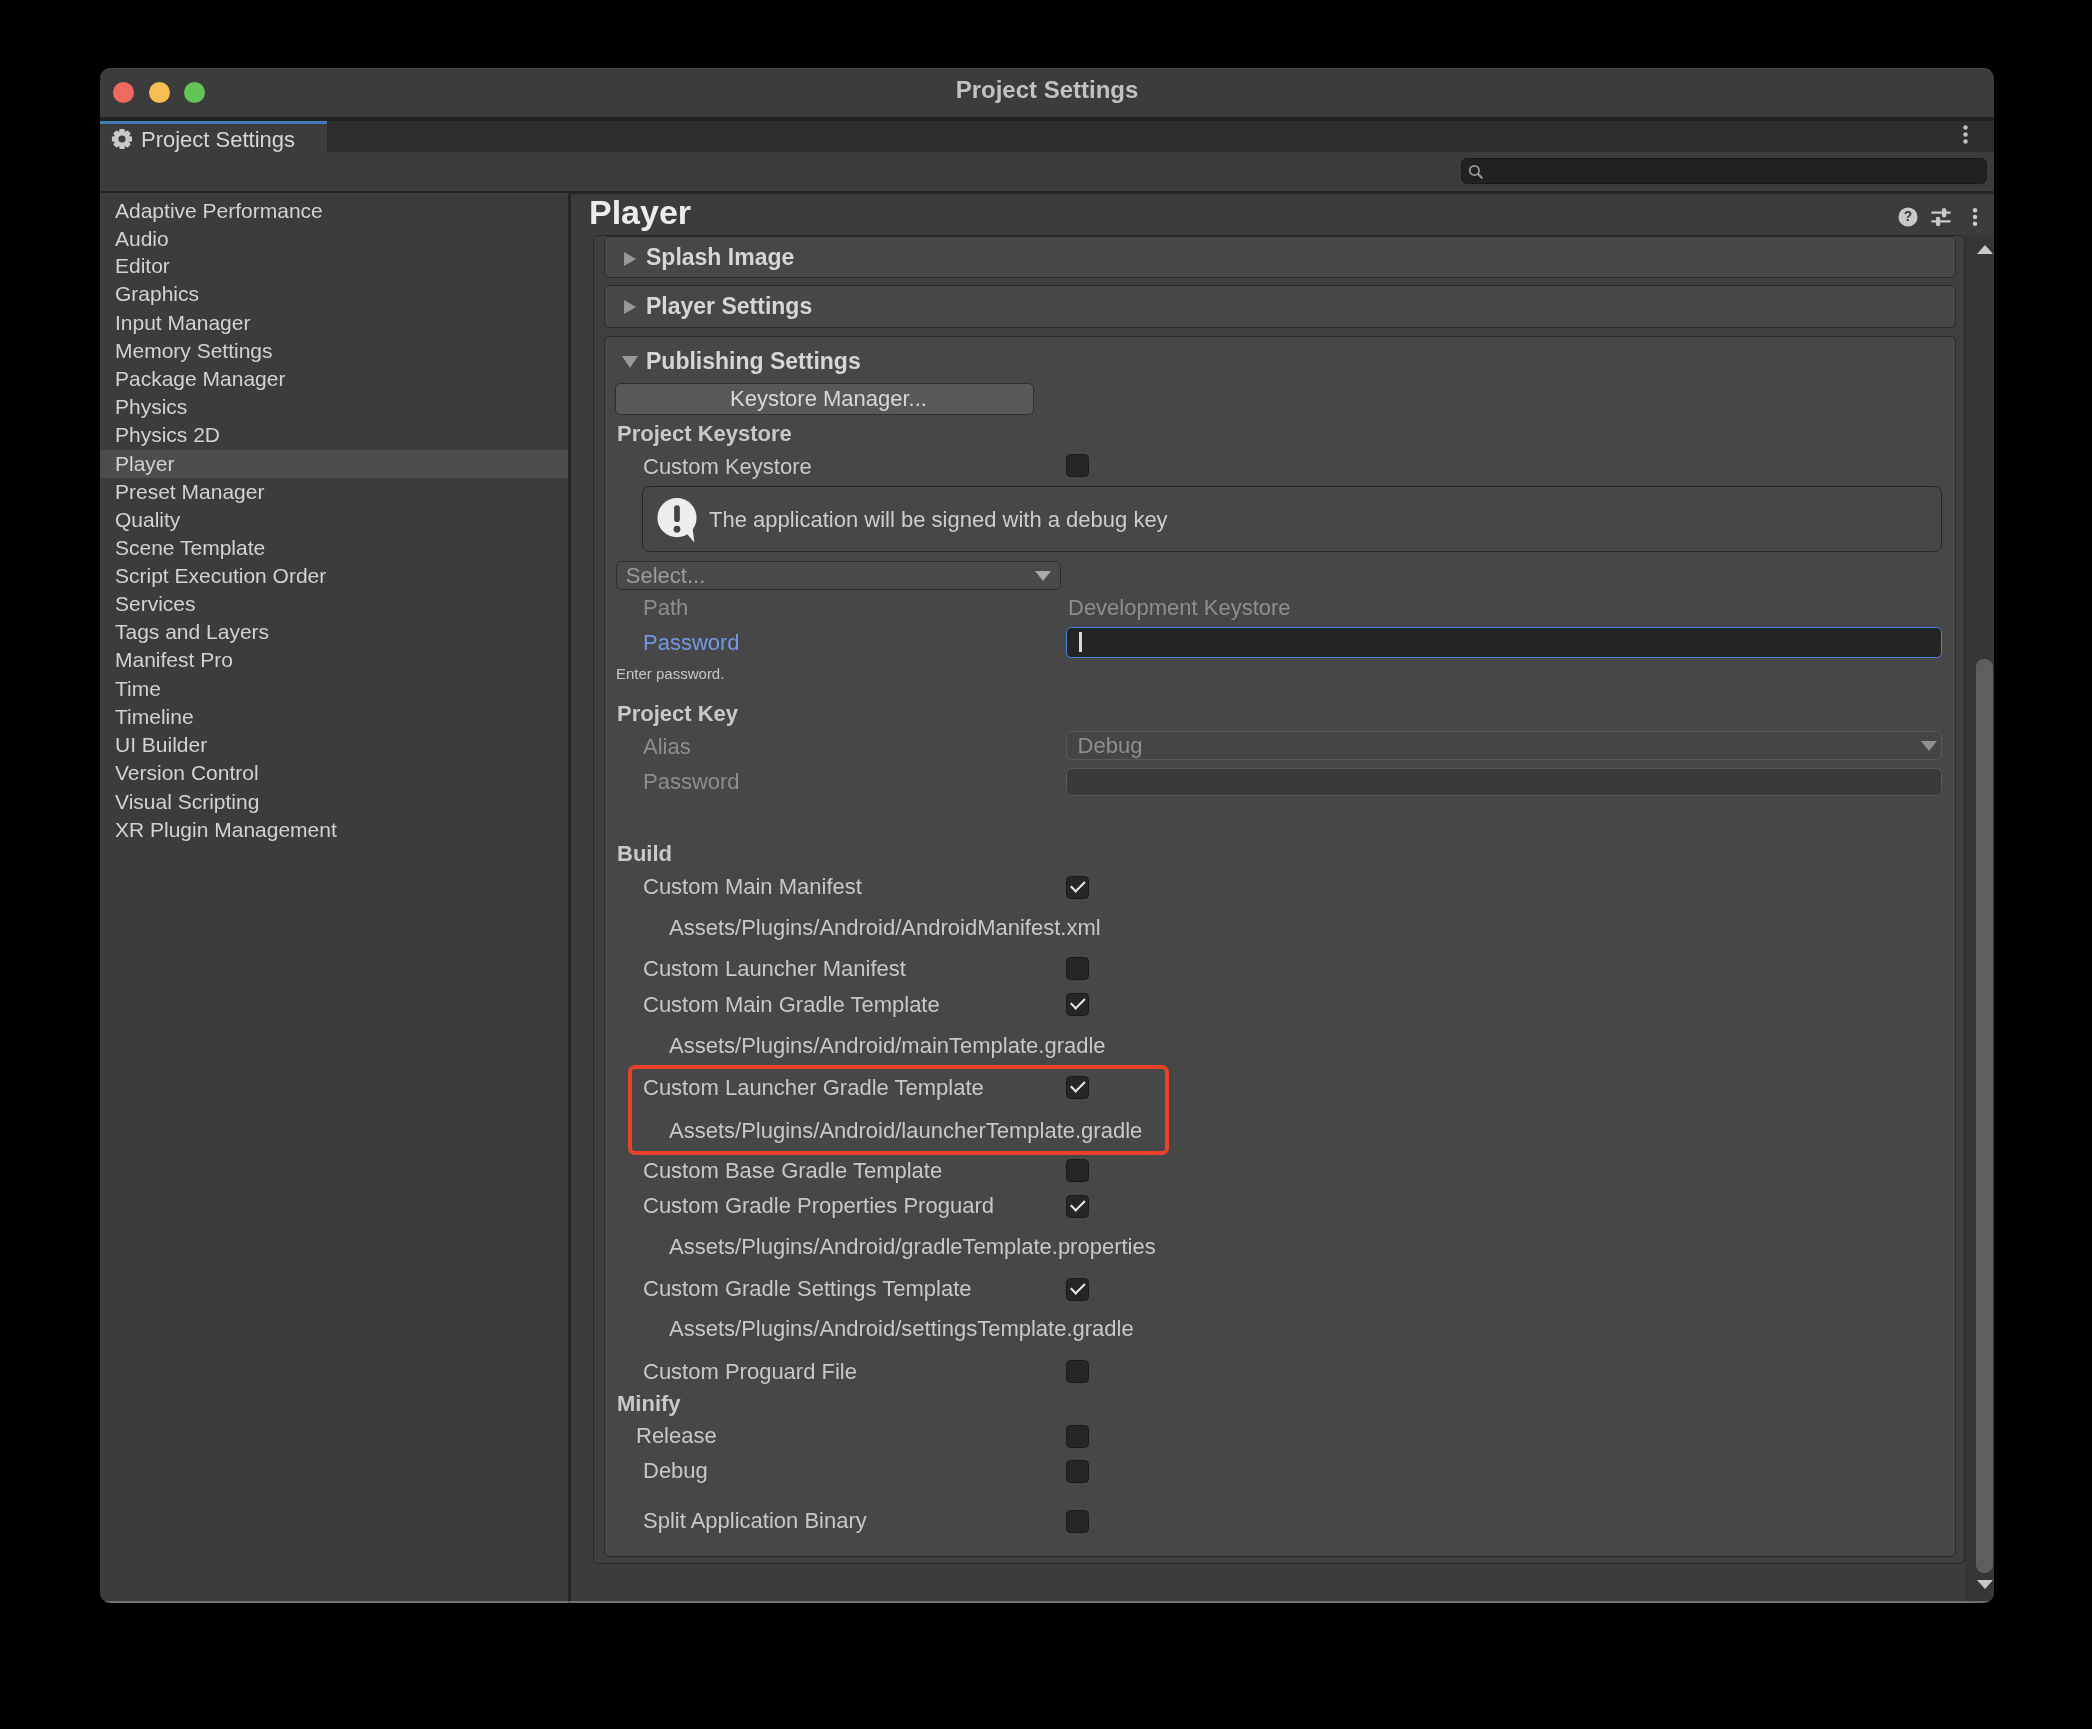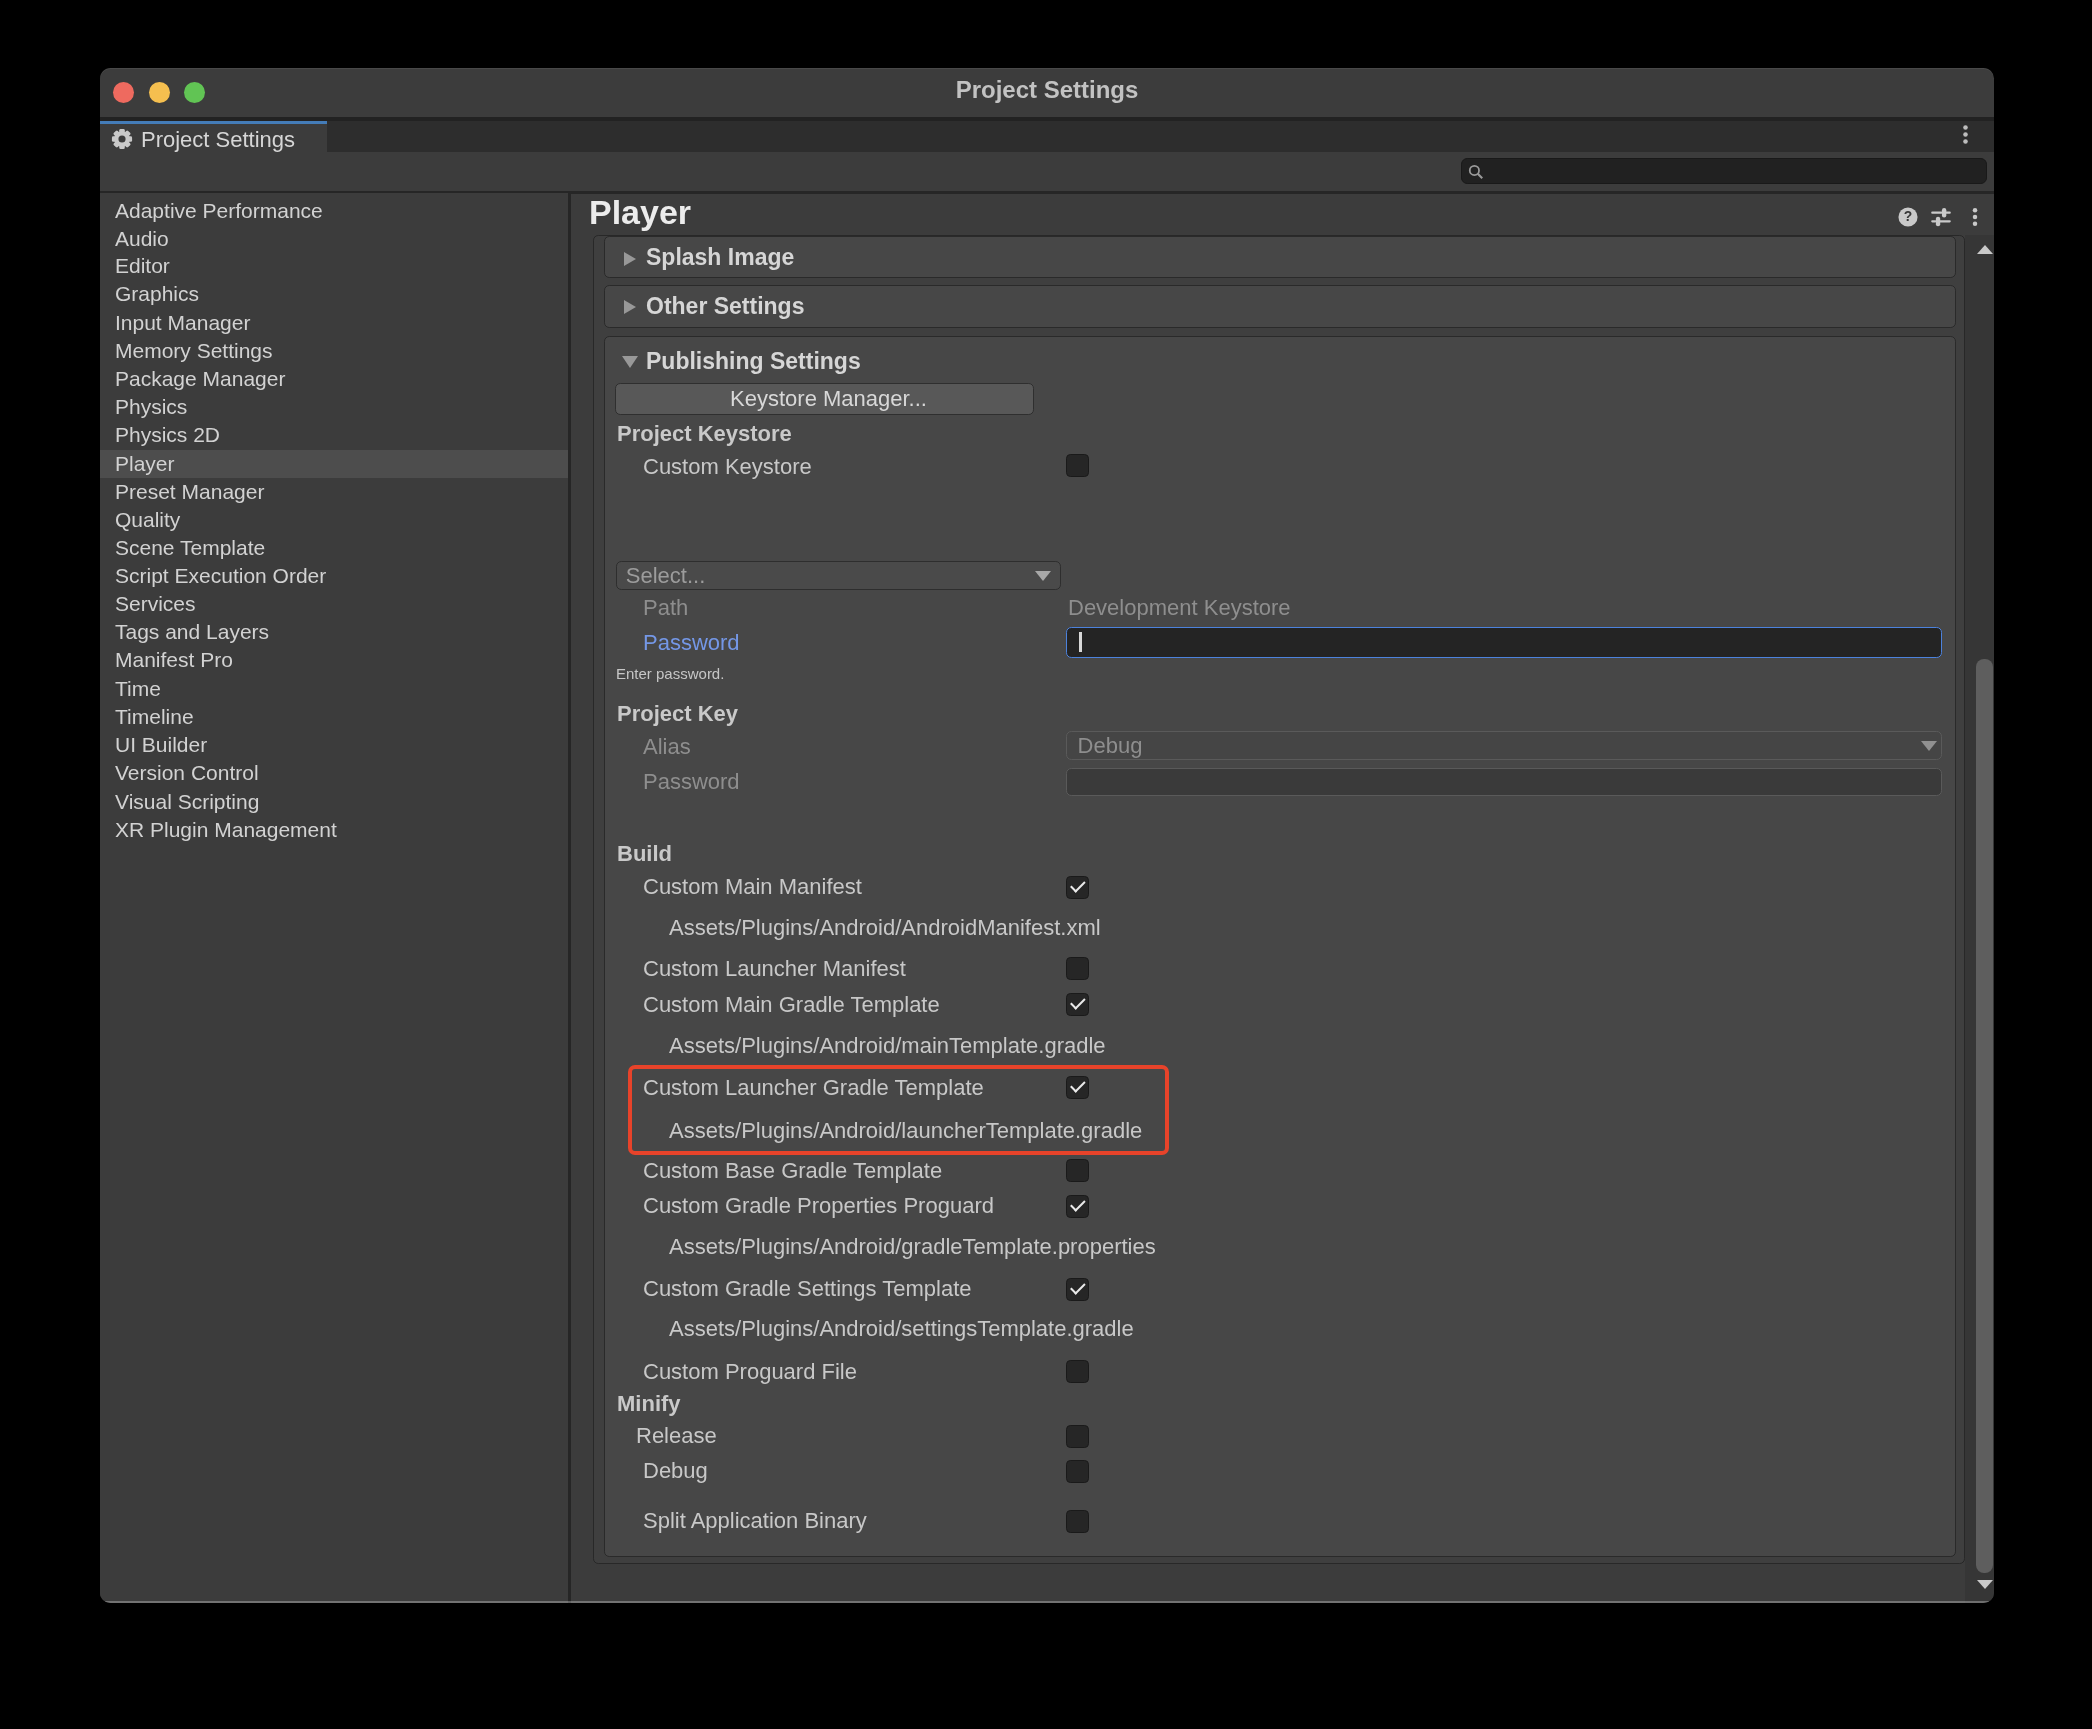--- a/index.html
+++ b/index.html
@@ -124,27 +124,36 @@
         <circle cx="12" cy="20" r="2.7"></circle>
       </g>
     </svg>
  <div id="outer"></div>
  <div class="box" style="top:168px;height:42px"></div>
  <div class="box" style="top:217px;height:43px"></div>
  <div class="box" style="top:268px;height:1221px"></div>
  <div class="tri-r" style="left:524px;top:184px"></div>
  <div class="hdr" style="left:546px;top:175px">Splash Image</div>
  <div class="tri-r" style="left:524px;top:232px"></div>
- <div class="hdr" style="left:546px;top:224px">Other Settings</div>
+ <div class="hdr" style="left:546px;top:224px">Player Settings</div>
  <div class="tri-d" style="left:522px;top:288px"></div>
  <div class="hdr" style="left:546px;top:279px">Publishing Settings</div>
  <div class="ctl" style="left:515px;top:315px;width:419px;height:32px;background:#585858;border:0.9px solid #2f2f2f;text-align:center;line-height:30px;font-size:22px;color:#d8d8d8;">Keystore Manager...</div>
  <div class="bold" style="left:517px;top:352px">Project Keystore</div>
  <div class="lbl" style="left:543px;top:385px">Custom Keystore</div>
  <div class="cb" style="top:386px"></div>
+ <div class="ctl" style="left:542px;top:418px;width:1300px;height:66px;border:1.8px solid #272727;border-radius:7px;">
+  <svg class="ic" style="left:9.7px;top:8px" width="48" height="48" viewBox="0 0 54 54">
+        <circle cx="27" cy="25.5" r="22" fill="#ededed"></circle>
+        <path d="M36 41 L46.5 53.5 L44.5 36.5 Z" fill="#ededed"></path>
+        <rect x="23.8" y="11.5" width="6.4" height="19" rx="3.2" fill="#434343"></rect>
+        <circle cx="27" cy="38.5" r="3.8" fill="#434343"></circle>
+      </svg>
+  <div class="abs" style="left:66px;top:18.5px;height:28px;line-height:28px;font-size:22px;color:#cdcdcd;">The application will be signed with a debug key</div>
+ </div>
  <div class="ctl" style="left:516px;top:493px;width:445px;height:29px;background:#4a4a4a;border:0.9px solid #2e2e2e;">
   <div class="abs" style="left:8.8px;top:0;height:27px;line-height:27px;font-size:22px;color:#9c9c9c;">Select...</div>
   <div class="dda" style="right:8.8px;top:8.8px"></div>
  </div>
  <div class="dim" style="left:543px;top:526px">Path</div>
  <div class="dim" style="left:968px;top:526px">Development Keystore</div>
  <div class="lbl" style="left:543px;top:561px;color:#7497e6">Password</div>
  <div class="ctl" style="left:966px;top:559px;width:876px;height:31px;background:#242424;border:1.8px solid #4c82dd;">
   <div class="abs" style="left:12.4px;top:4.4px;width:2.6px;height:19.4px;background:#d8d8d8"></div>
  </div>

